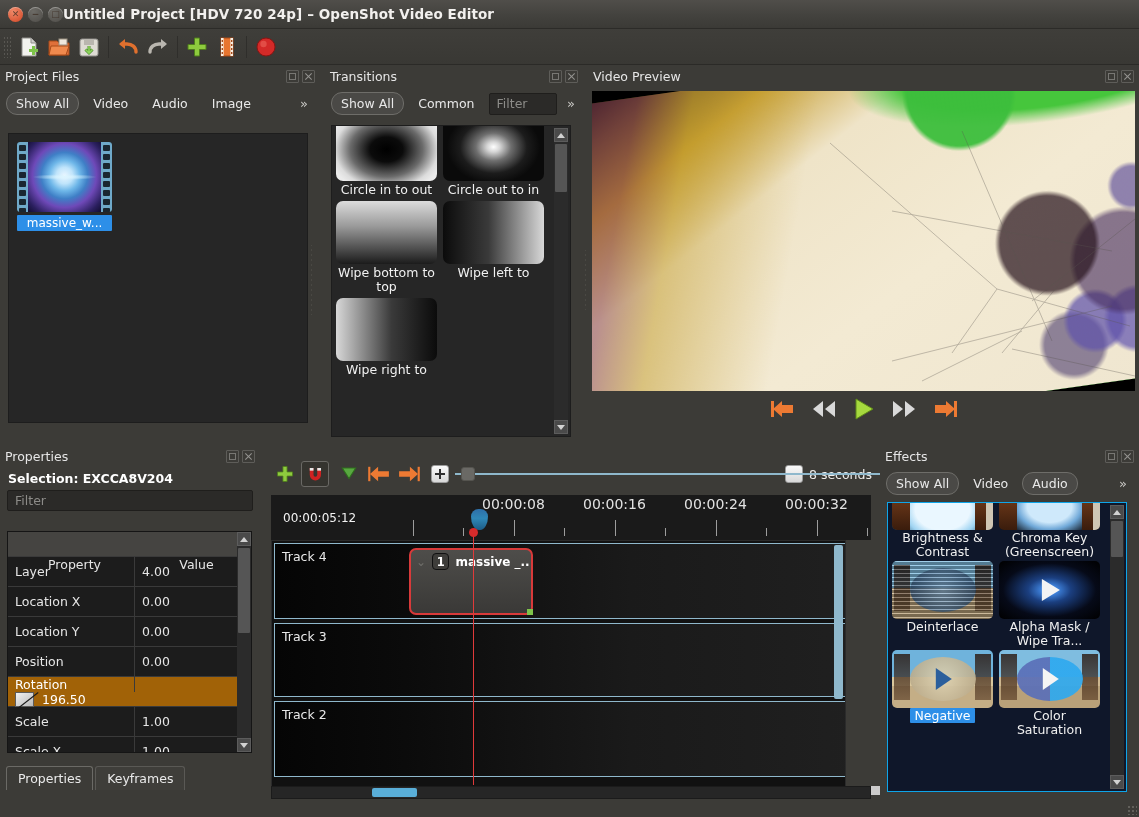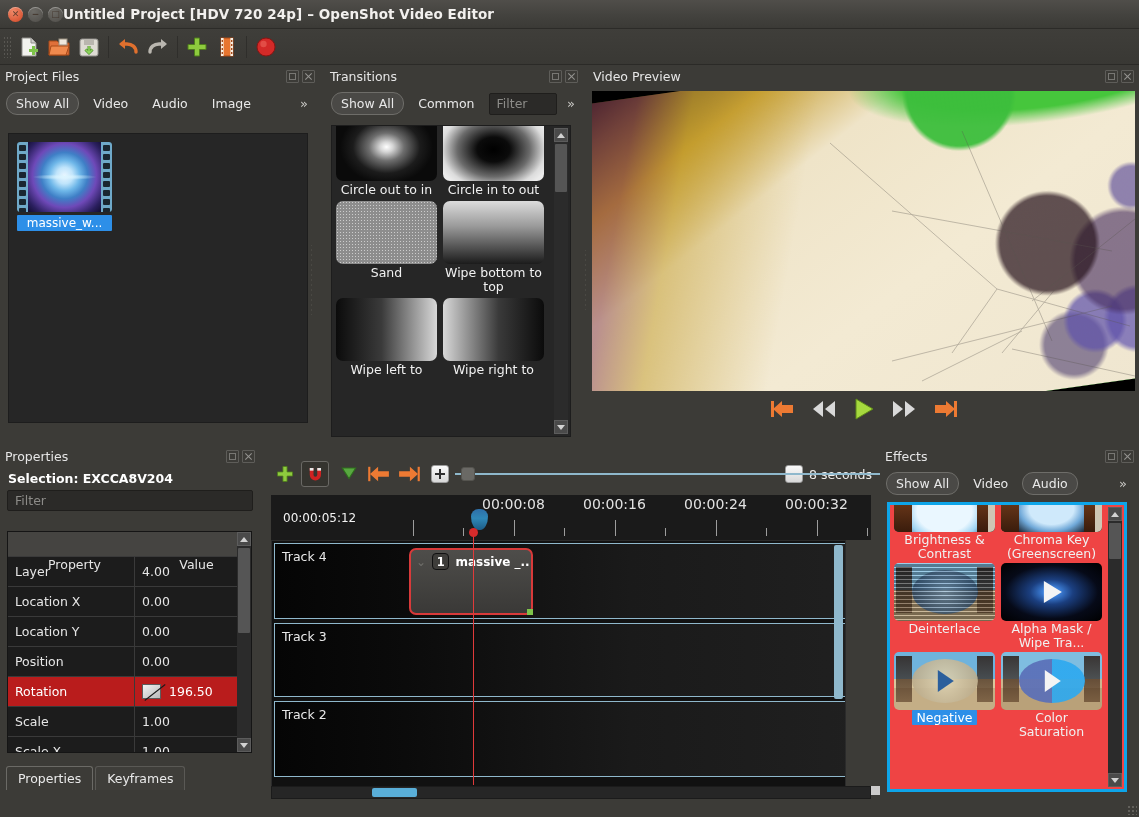--- a/index.html
+++ b/index.html
@@ -150,21 +150,21 @@
   .selline{font-size:12.5px;font-weight:bold;color:#ffffff;padding:3px 6px 4px 8px;}
   .propfilter{margin:0 7px 4px 7px;height:21px;}
   .proptable{position:absolute;left:7px;top:86px;width:245px;height:222px;
     background:#1c1c1c;border:1px solid #151515;overflow:hidden;}
   .ptrow{display:flex;height:30px;border-bottom:1px solid #3a3a3a;}
   .pthead{background:#454441;height:25px;}
   .pthead .c{display:flex;align-items:center;justify-content:center;font-size:12.5px;color:#ececec;margin-top:32px;}
   .ptrow .c{display:flex;align-items:center;font-size:12.5px;color:#e6e6e6;padding-left:7px;}
   .ptrow .c.name{width:127px;border-right:1px solid #3a3a3a;}
   .ptrow .c.val{flex:1;}
-  .ptrow.sel{background:#b91c1c;}
+  .ptrow.sel{background:#a16207;flex-direction:column;}
   .ptrow.sel .c{color:#fff;}
   .swatch{width:19px;height:15px;margin-right:8px;
     background:linear-gradient(to bottom right,#f2f2f2,#b9b9b9);
     border:1px solid #5c5c5c;position:relative;}
   .swatch:after{content:"";position:absolute;left:-1px;top:50%;width:26px;height:1px;
     background:#1a1a1a;transform:rotate(-38deg);transform-origin:center;}
   .bottomtabs{position:absolute;left:0;bottom:27px;width:260px;height:26px;display:flex;
     align-items:flex-end;padding-left:6px;gap:2px;}
   .btab{padding:4px 11px;font-size:12.5px;color:#eaeaea;border:1px solid #5a5955;
     border-bottom:none;border-radius:3px 3px 0 0;background:#3f3e3a;cursor:pointer;}
@@ -217,21 +217,21 @@
 
   .hsb{position:absolute;left:6px;bottom:18px;width:600px;height:13px;background:#262626;
     border:1px solid #1b1b1b;}
   .hsb .thumb{position:absolute;top:1px;height:9px;background:#59aed8;border-radius:2px;}
   .tl-vsb{position:absolute;right:2px;top:2px;width:9px;bottom:2px;background:transparent;}
   .tl-vsb .t{position:absolute;left:0;width:9px;background:#8fb8cc;border-radius:2px;}
 
   
   #effects{ left:880px; top:445px; width:259px; height:372px; background:#3c3b37;}
   .egrid-wrap{position:absolute;left:7px;top:57px;width:240px;height:290px;
-    background:#ef4444;border:3px solid #0ea5e9;overflow:hidden;}
+    background:#0f172a;border:1px solid #0ea5e9;overflow:hidden;}
   .egrid{position:absolute;left:4px;top:-25px;right:20px;display:flex;flex-wrap:wrap;gap:0 6px;}
   .eitem{width:101px;margin-bottom:2px;}
   .ethumb{width:101px;height:52px;border-radius:5px;overflow:hidden;position:relative;}
   .ecap{font-size:12.5px;text-align:center;color:#f0f0f0;line-height:14px;margin-top:1px;}
   .ecap .hl{background:#2d8fe8;color:#fff;padding:0 4px;border-radius:1px;}
   .beach{position:absolute;inset:0;background:
       linear-gradient(to bottom,#7fbde0 0 46%,#cdb68f 46% 62%,#b9a179 62% 100%);}
   .beach .palmL{position:absolute;left:2px;top:4px;width:16px;height:46px;
     background:linear-gradient(to bottom,rgba(40,20,10,.8),rgba(70,40,20,.55));}
   .beach .palmR{position:absolute;right:2px;top:4px;width:16px;height:46px;
@@ -423,30 +423,26 @@
     <div class="filterbar">
       <div class="fbtn active">Show All</div>
       <div class="fbtn">Common</div>
       <div class="finput" style="width:68px">Filter</div>
       <div class="chev" style="padding:0 2px">»</div>
     </div>
 
     <div class="tgrid-wrap">
       <div class="tgrid">
         <div class="titem">
+          <div class="tthumb th-cio"></div>
+          <div class="tcap">Circle in to out</div>
+        </div>
+        <div class="titem">
           <div class="tthumb th-coi"></div>
           <div class="tcap">Circle out to in</div>
-        </div>
-        <div class="titem">
-          <div class="tthumb th-cio"></div>
-          <div class="tcap">Circle in to out</div>
-        </div>
-        <div class="titem">
-          <div class="tthumb th-sand"></div>
-          <div class="tcap">Sand</div>
         </div>
         <div class="titem">
           <div class="tthumb th-wbt"></div>
           <div class="tcap">Wipe bottom to top</div>
         </div>
         <div class="titem">
           <div class="tthumb th-wlr"></div>
           <div class="tcap">Wipe left to</div>
         </div>
         <div class="titem">

